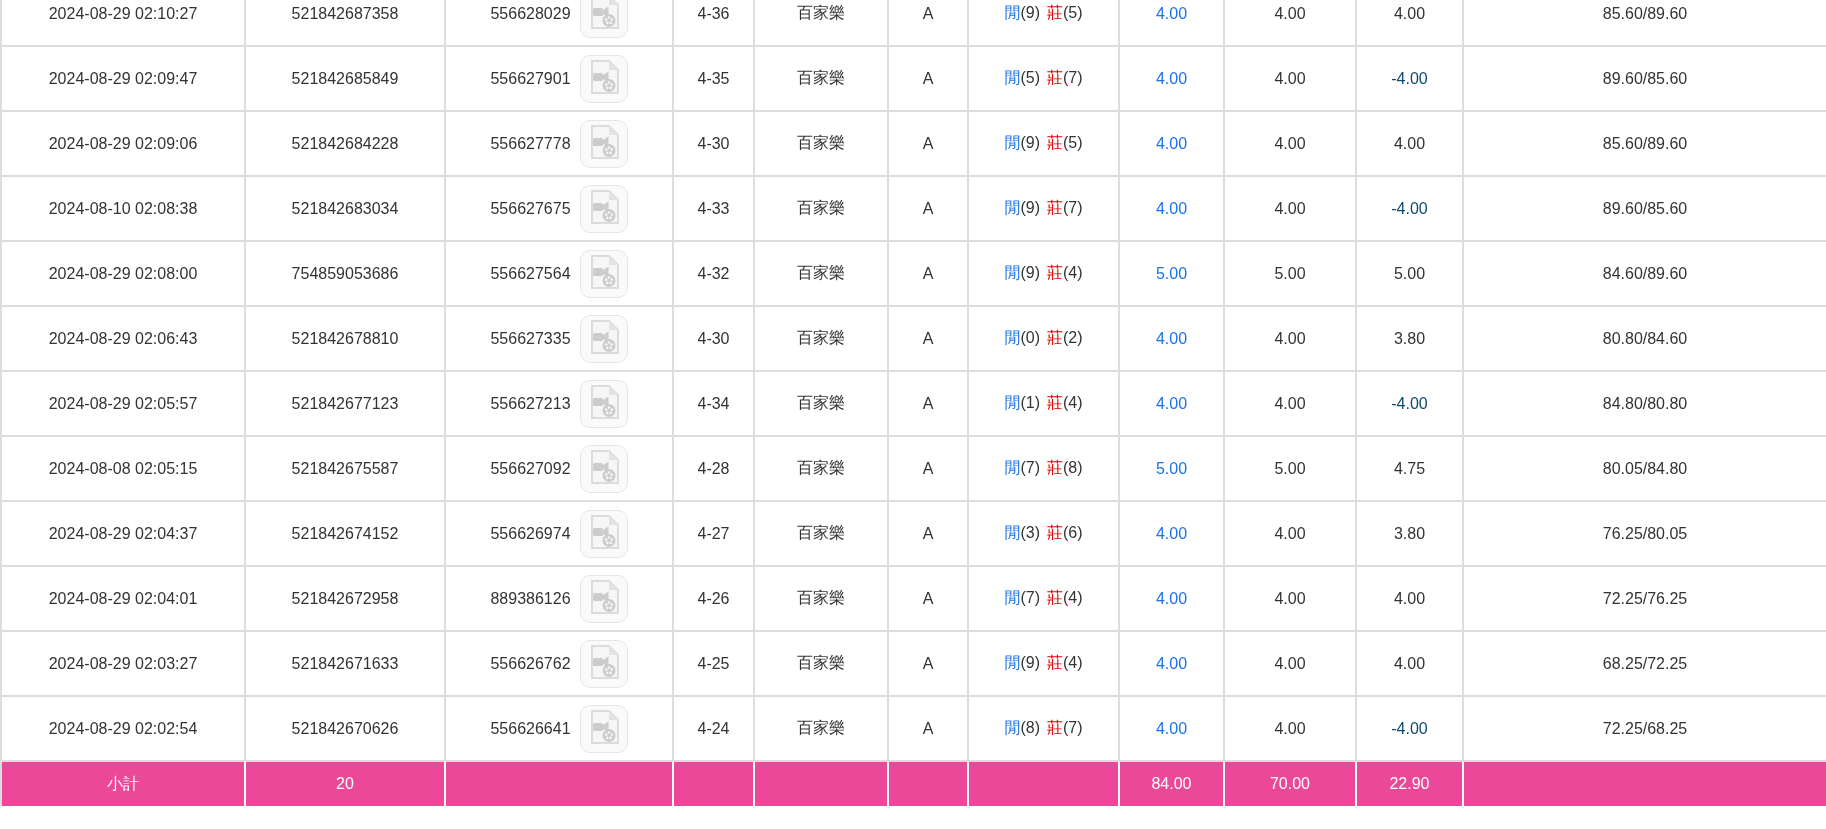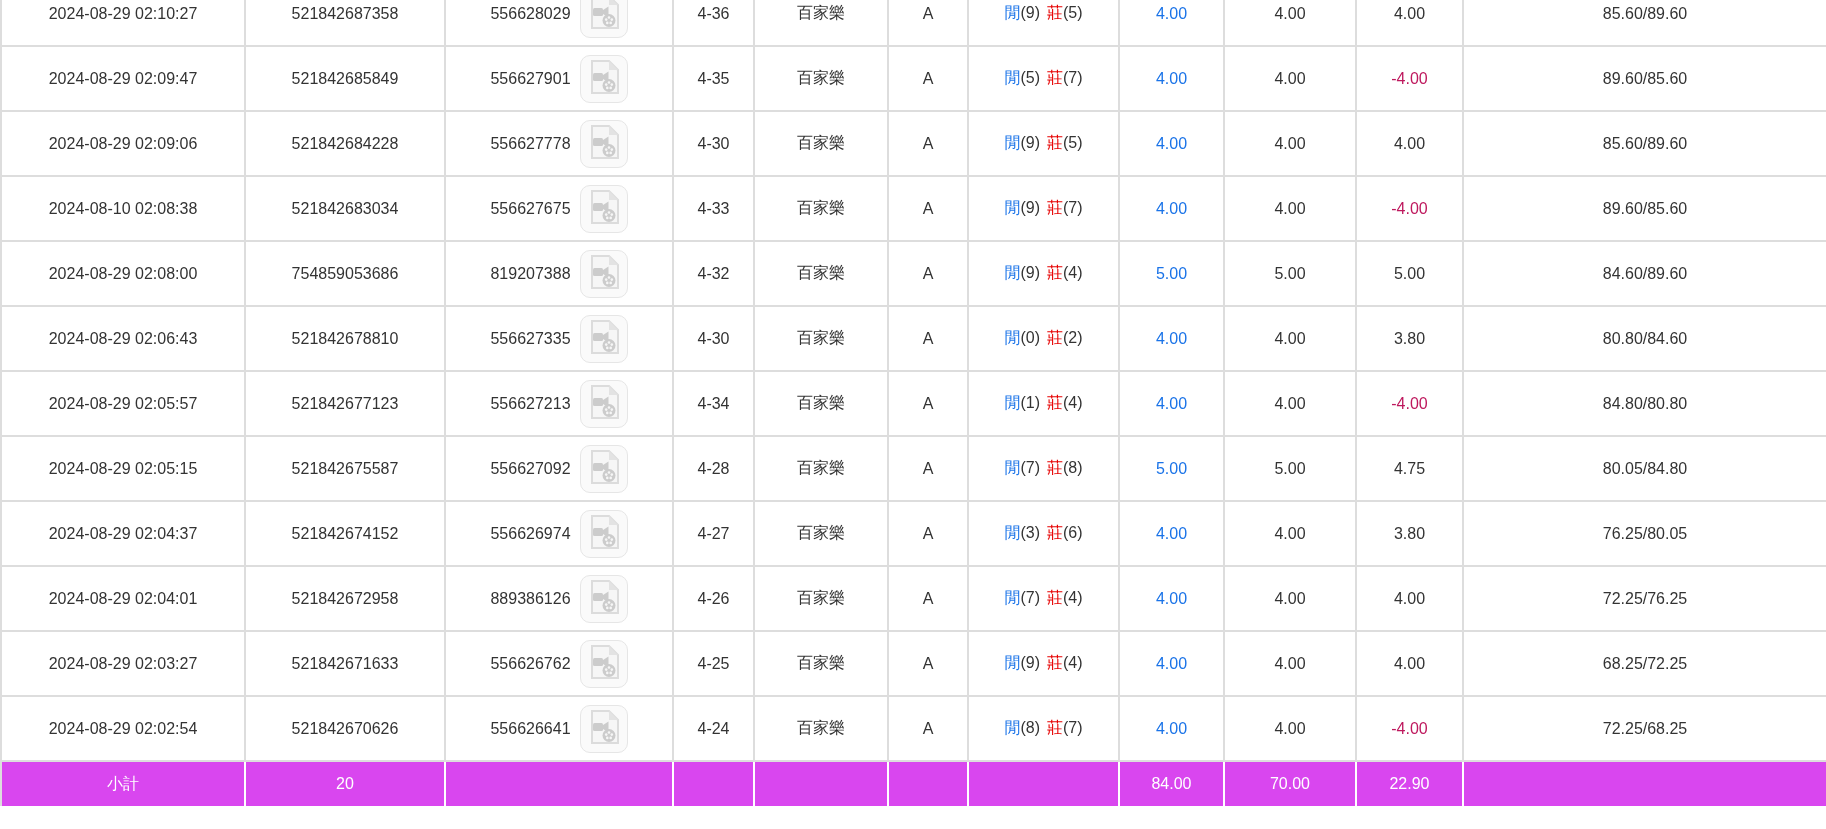--- a/index.html
+++ b/index.html
@@ -17,26 +17,26 @@
     text-align:center;vertical-align:middle;
     height:63px;padding:0;overflow:hidden;white-space:nowrap;
   }
   .gid{display:flex;align-items:center;justify-content:center;gap:9px;}
   .vidbtn{
     display:inline-flex;align-items:center;justify-content:center;
     width:46px;height:46px;border:1px solid #e6e6e6;border-radius:10px;
     background:#fafafa;cursor:pointer;
   }
   td.blue{color:#1a73e8;}
-  td.winloss.neg{color:#be185d;border-radius:24px;}
+  td.winloss.neg{color:#0c4a6e;border-radius:24px;}
   .p{color:#1a73e8;}
   .b{color:#e60000;margin-left:7px;}
   .score{color:#333;}
   tr.summary td{
-    background:#d946ef;color:#fff;height:44px;
+    background:#ec4899;color:#fff;height:44px;
     border-left:2px solid #fff;border-right:2px solid #fff;
     border-top:2px solid #ddd;border-bottom:0;
   }
   tr.summary td:first-child{border-left:2px solid #ddd;}
   tr.summary td:last-child{border-right:2px solid #ddd;}
 </style>
 </head>
 <body>
 
 <div class="clip">
@@ -199,21 +199,21 @@
         <td>4.00</td>
         <td class="winloss neg">-4.00</td>
         <td>89.60/85.60</td>
       </tr>
 
       <tr>
         <td>2024-08-29 02:08:00</td>
         <td>754859053686</td>
         <td>
           <div class="gid">
-            <span>819207388</span>
+            <span>556627564</span>
             <span class="vidbtn">
               <span>
                 <svg width="30" height="34" viewBox="0 0 30 34">
                   <path d="M3 1 h17 l9 9 v23 h-26 z" fill="#f6f6f6" stroke="#dcdcdc" stroke-width="2"></path>
                   <path d="M20 1 l9 9 h-9 z" fill="#e3e3e3"></path>
                   <rect x="4" y="13" width="10" height="8" rx="1.5" fill="#cccccc"></rect>
                   <path d="M14 15 l5.5 -3.5 v11 l-5.5 -3.5 z" fill="#cccccc"></path>
                   <circle cx="20" cy="25.5" r="6.5" fill="#cccccc"></circle>
                   <circle cx="20" cy="22.5" r="1.3" fill="#f6f6f6"></circle>
                   <circle cx="17.2" cy="24.6" r="1.3" fill="#f6f6f6"></circle>
@@ -303,21 +303,21 @@
         <td>
           <span class="p">閒</span><span class="score">(1)</span><span class="b">莊</span><span class="score">(4)</span>
         </td>
         <td class="blue">4.00</td>
         <td>4.00</td>
         <td class="winloss neg">-4.00</td>
         <td>84.80/80.80</td>
       </tr>
 
       <tr>
-        <td>2024-08-29 02:05:15</td>
+        <td>2024-08-08 02:05:15</td>
         <td>521842675587</td>
         <td>
           <div class="gid">
             <span>556627092</span>
             <span class="vidbtn">
               <span>
                 <svg width="30" height="34" viewBox="0 0 30 34">
                   <path d="M3 1 h17 l9 9 v23 h-26 z" fill="#f6f6f6" stroke="#dcdcdc" stroke-width="2"></path>
                   <path d="M20 1 l9 9 h-9 z" fill="#e3e3e3"></path>
                   <rect x="4" y="13" width="10" height="8" rx="1.5" fill="#cccccc"></rect>

